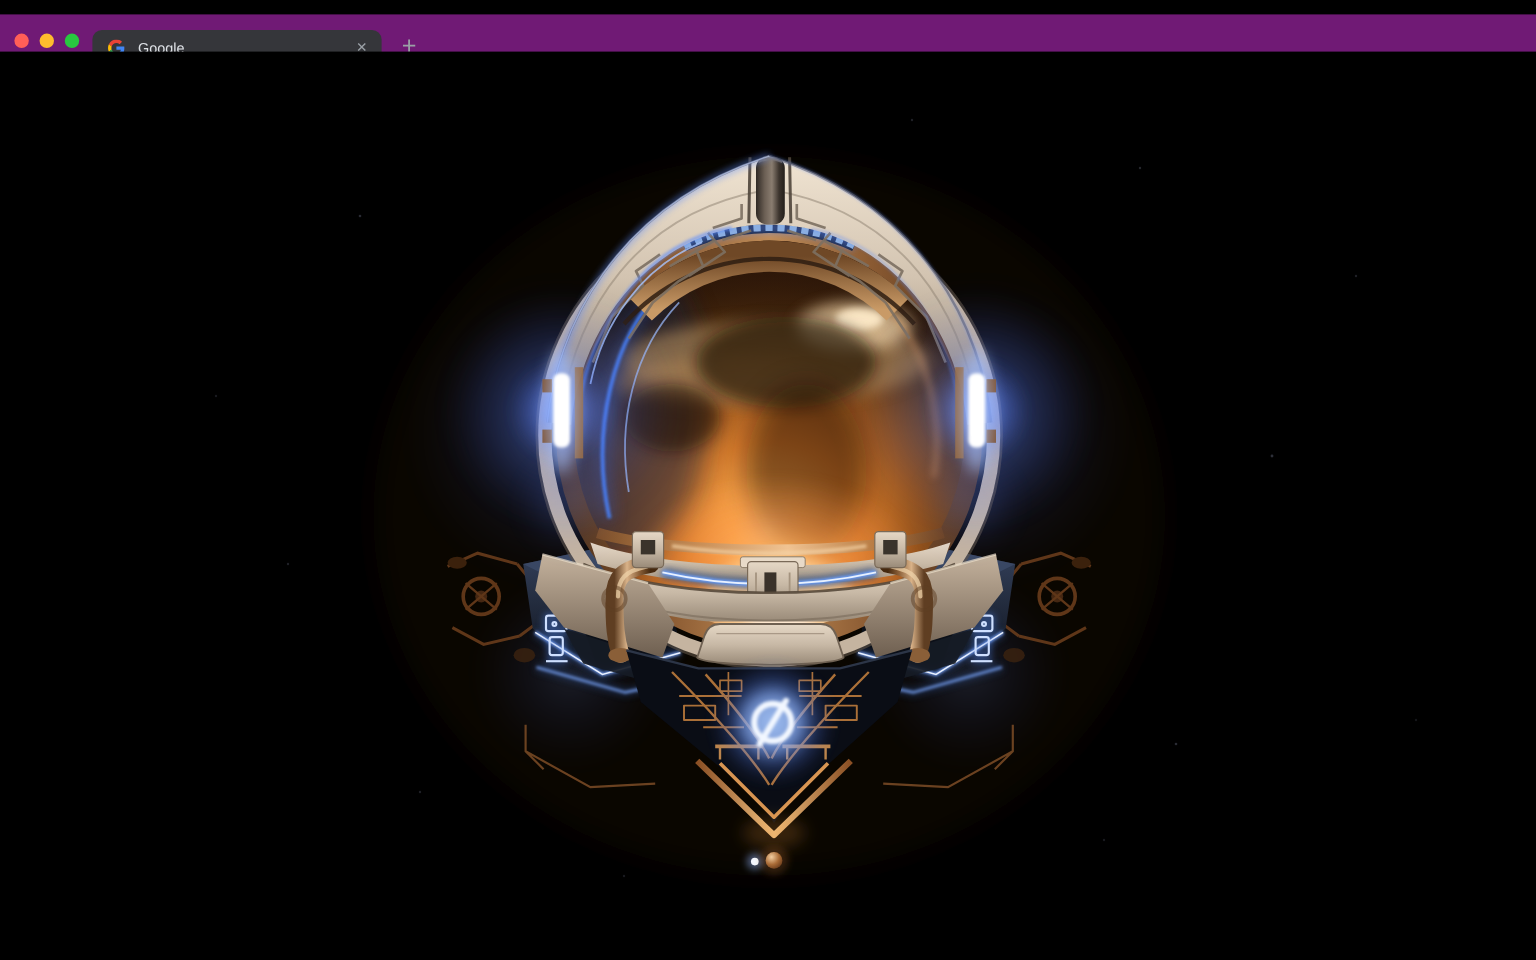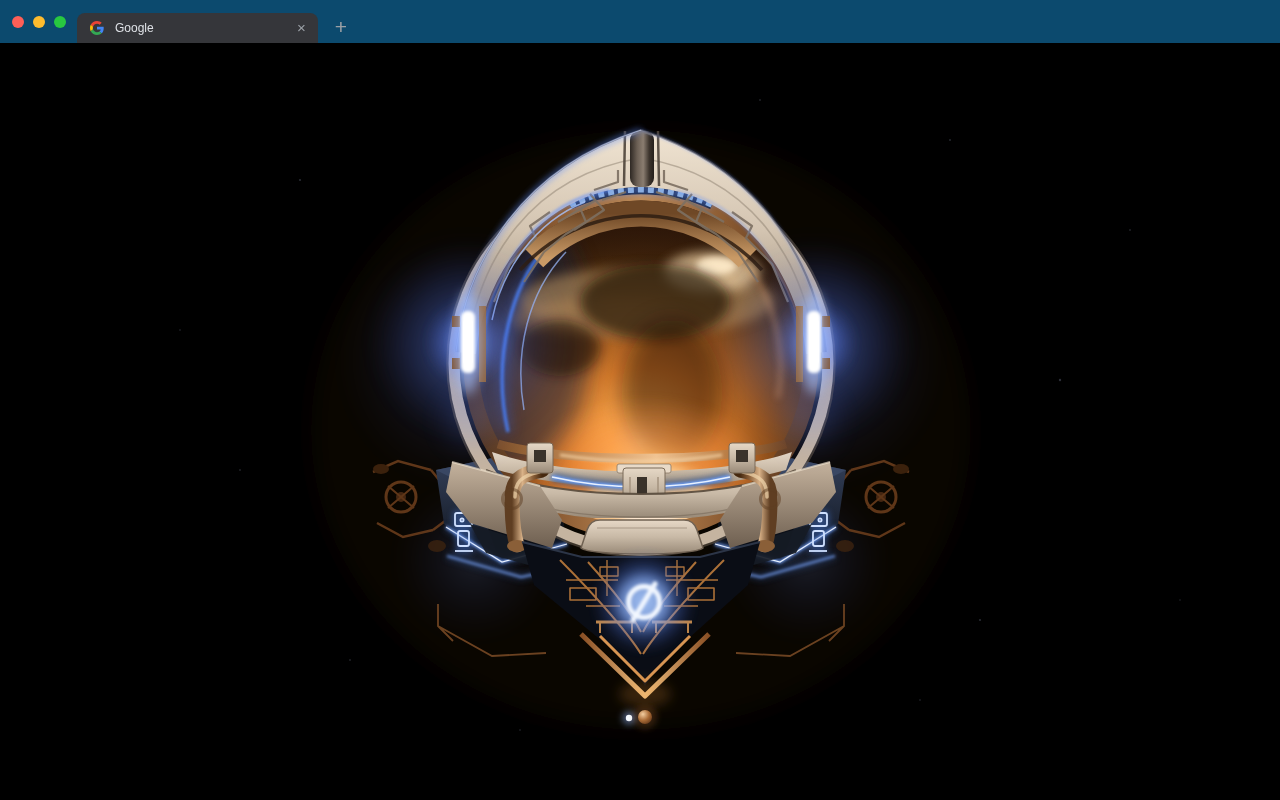--- a/index.html
+++ b/index.html
@@ -1,17 +1,17 @@
 <!DOCTYPE html>
 <html><head>
 <meta charset="utf-8">
 <style>
   html,body{margin:0;padding:0;width:1280px;height:800px;background:#000;overflow:hidden;
     font-family:"Liberation Sans",sans-serif;-webkit-font-smoothing:antialiased}
-  .titlebar{position:absolute;left:0;top:0;width:1280px;height:43px;background:#0c4a6e}
+  .titlebar{position:absolute;left:0;top:12px;width:1280px;height:43px;background:#701a75}
   .traffic{position:absolute;left:12px;top:16px;display:flex;gap:9px}
   .light{width:12px;height:12px;border-radius:50%}
   .light.red{background:#ff5f57}.light.yellow{background:#febc2e}.light.green{background:#28c840}
   .tab{position:absolute;left:77px;top:13px;width:241px;height:30px;background:#35363a;
     border-radius:8px 8px 0 0;display:flex;align-items:center;
     padding:0 8px 0 13px;box-sizing:border-box}
   .favicon{width:14px;height:14px;flex:0 0 14px}
   .favicon svg{display:block;width:14px;height:14px}
   .tab-title{margin-left:11px;font-size:12px;color:#dee1e6;flex:1;white-space:nowrap;
     overflow:hidden;text-overflow:ellipsis}

